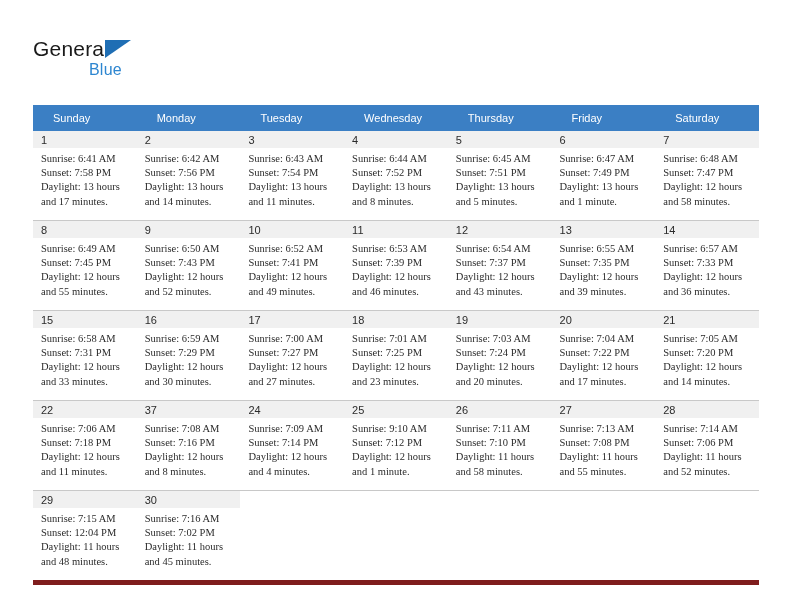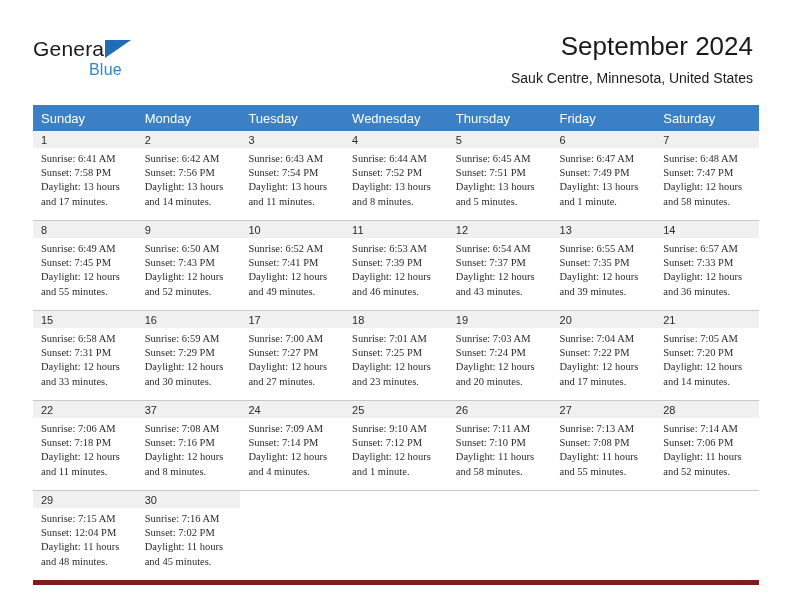--- a/index.html
+++ b/index.html
@@ -93,24 +93,24 @@
     left: 33px;
     top: 105px;
     width: 726px;
     border-collapse: collapse;
     table-layout: fixed;
   }
 
   .calendar th {
     background: #3b7fc4;
     color: #ffffff;
-    font-size: 13px;
+    font-size: 11px;
     font-weight: normal;
     text-align: left;
-    padding: 4px 0 4px 8px;
+    padding: 4px 0 4px 20px;
     height: 18px;
     border: none;
     vertical-align: middle;
   }
 
   .calendar td {
     width: 103.7px;
     vertical-align: top;
     padding: 0;
     border: none;
@@ -151,24 +151,20 @@
 <div class="page">
 
   <div class="header">
 
     <div class="logo">
       <span class="logo-general">General</span>
       <span class="logo-triangle"></span>
       <span class="logo-blue">Blue</span>
     </div>
 
-    <div class="title-block">
-      <div class="cal-title">September 2024</div>
-      <div class="cal-subtitle">Sauk Centre, Minnesota, United States</div>
-    </div>
 
   </div>
 
   <table class="calendar">
     <thead>
       <tr>
         <th>Sunday</th>
         <th>Monday</th>
         <th>Tuesday</th>
         <th>Wednesday</th>

